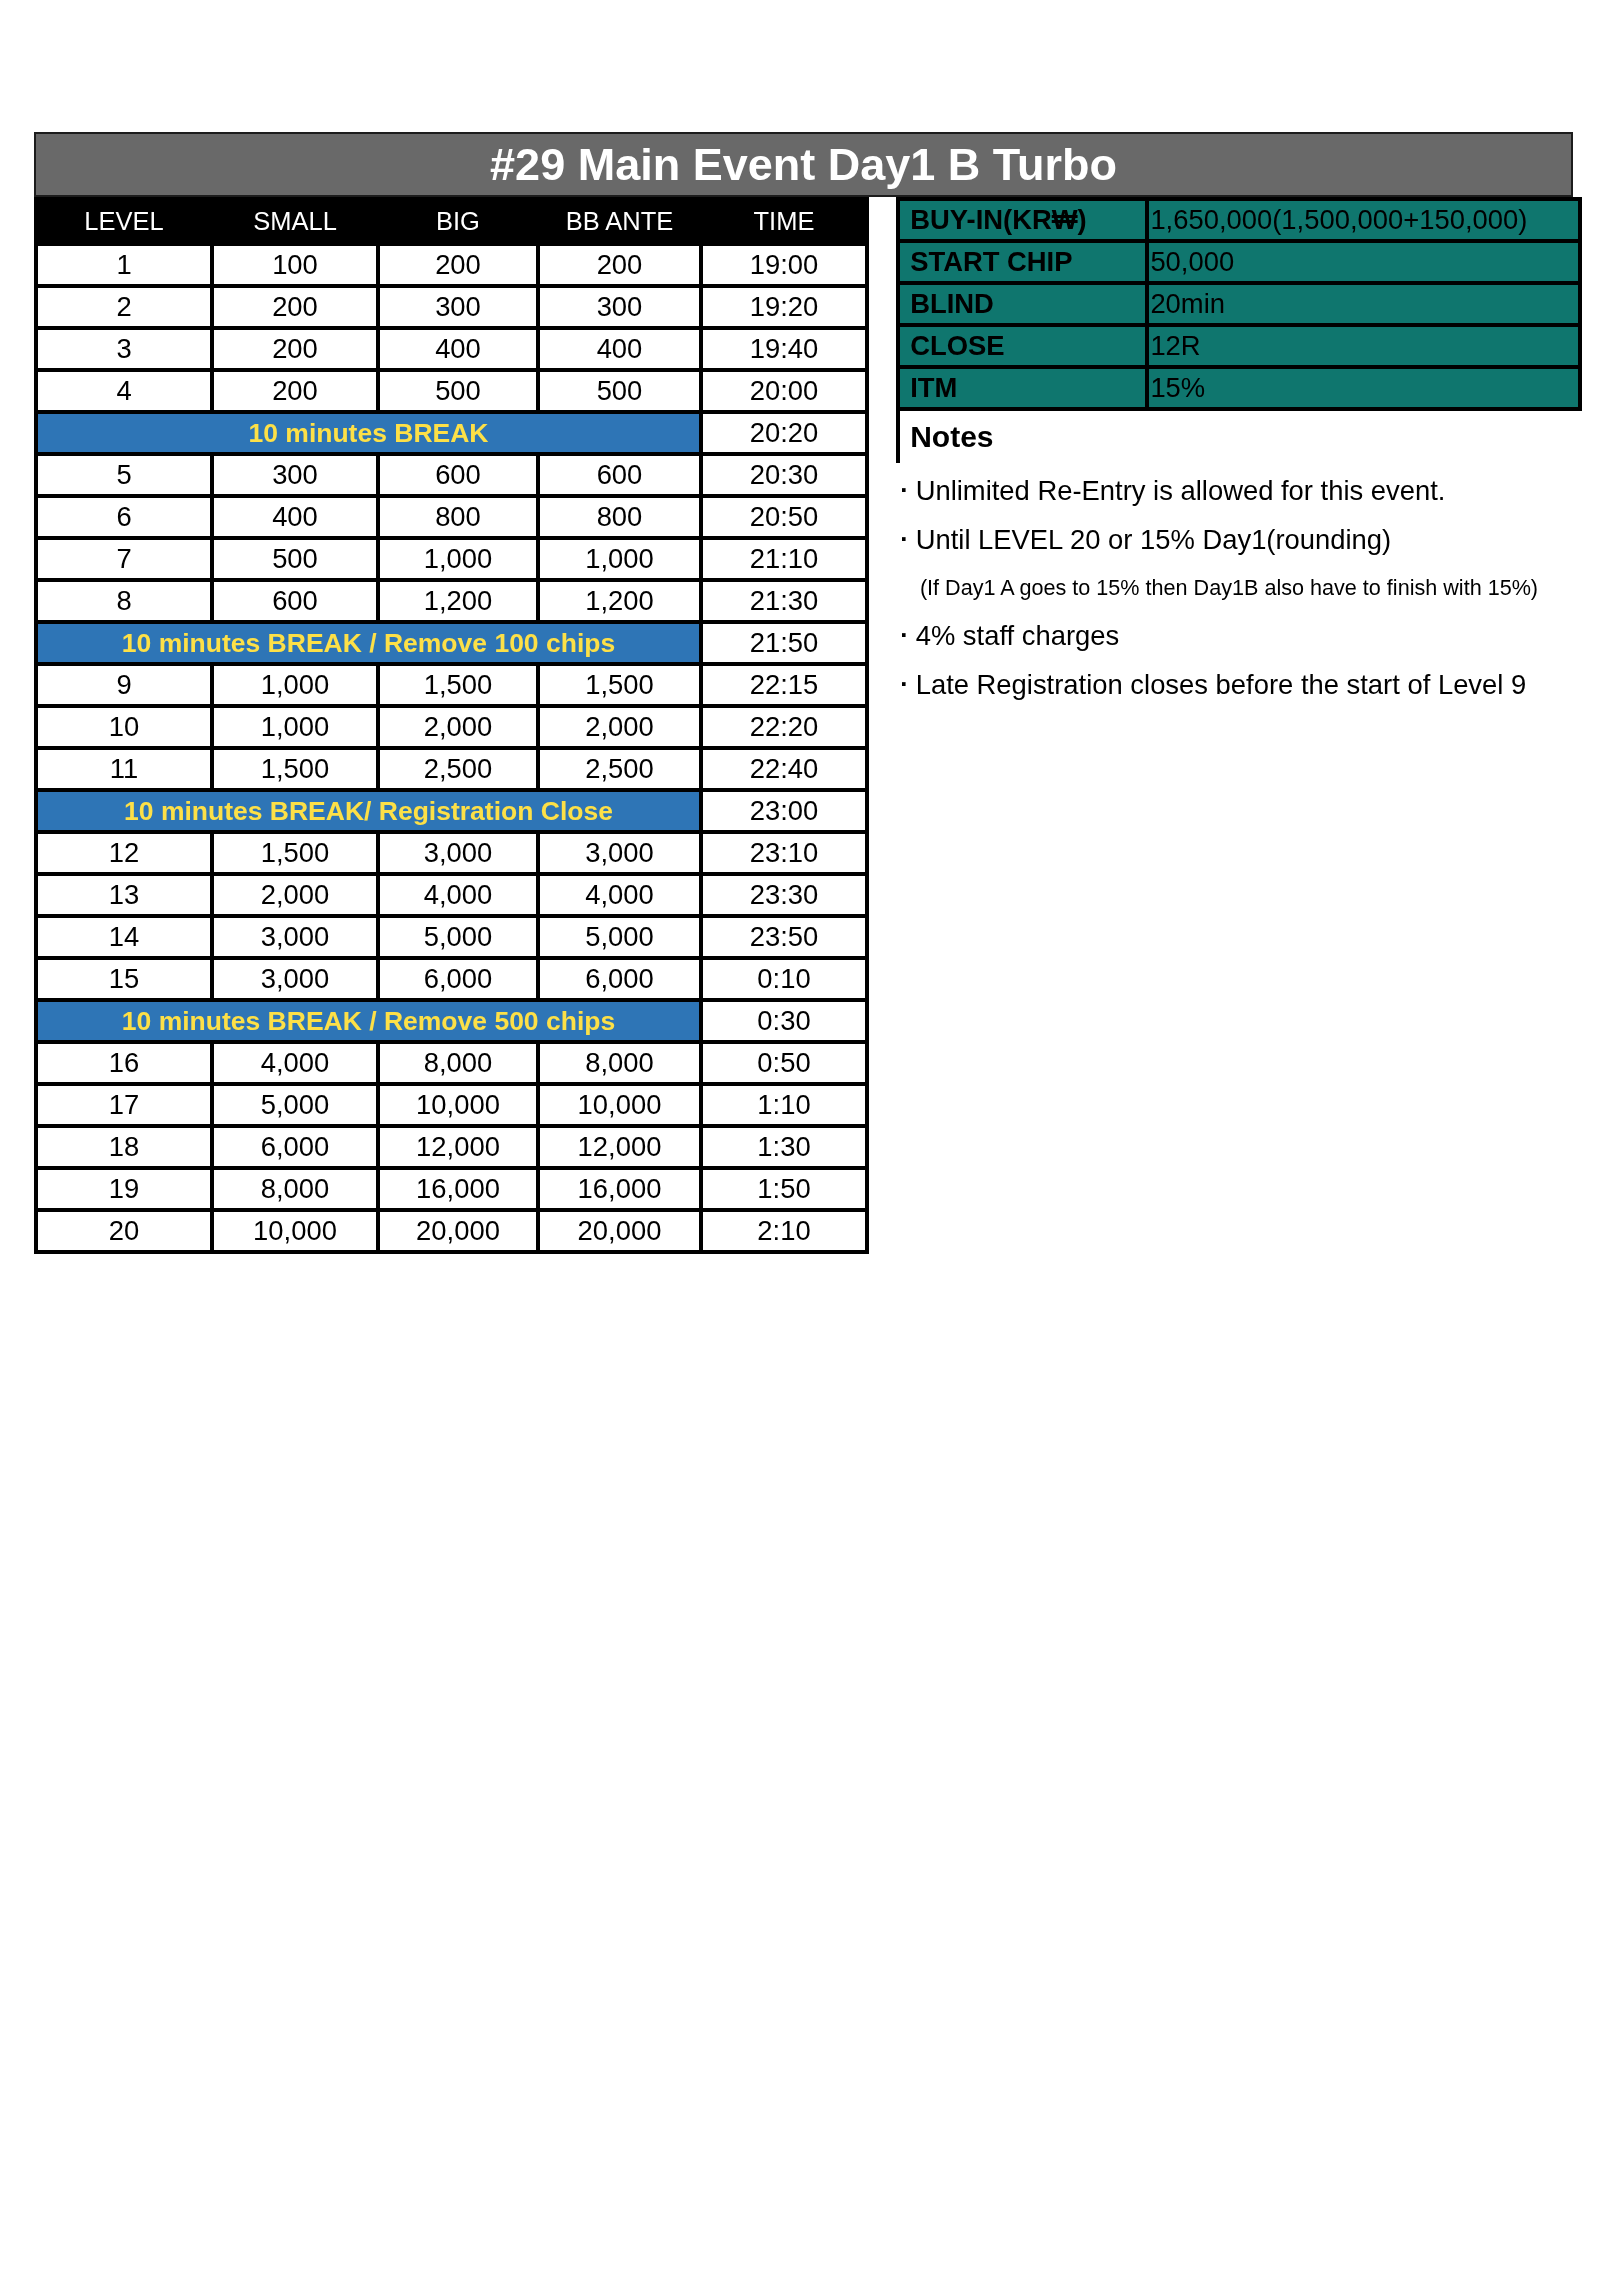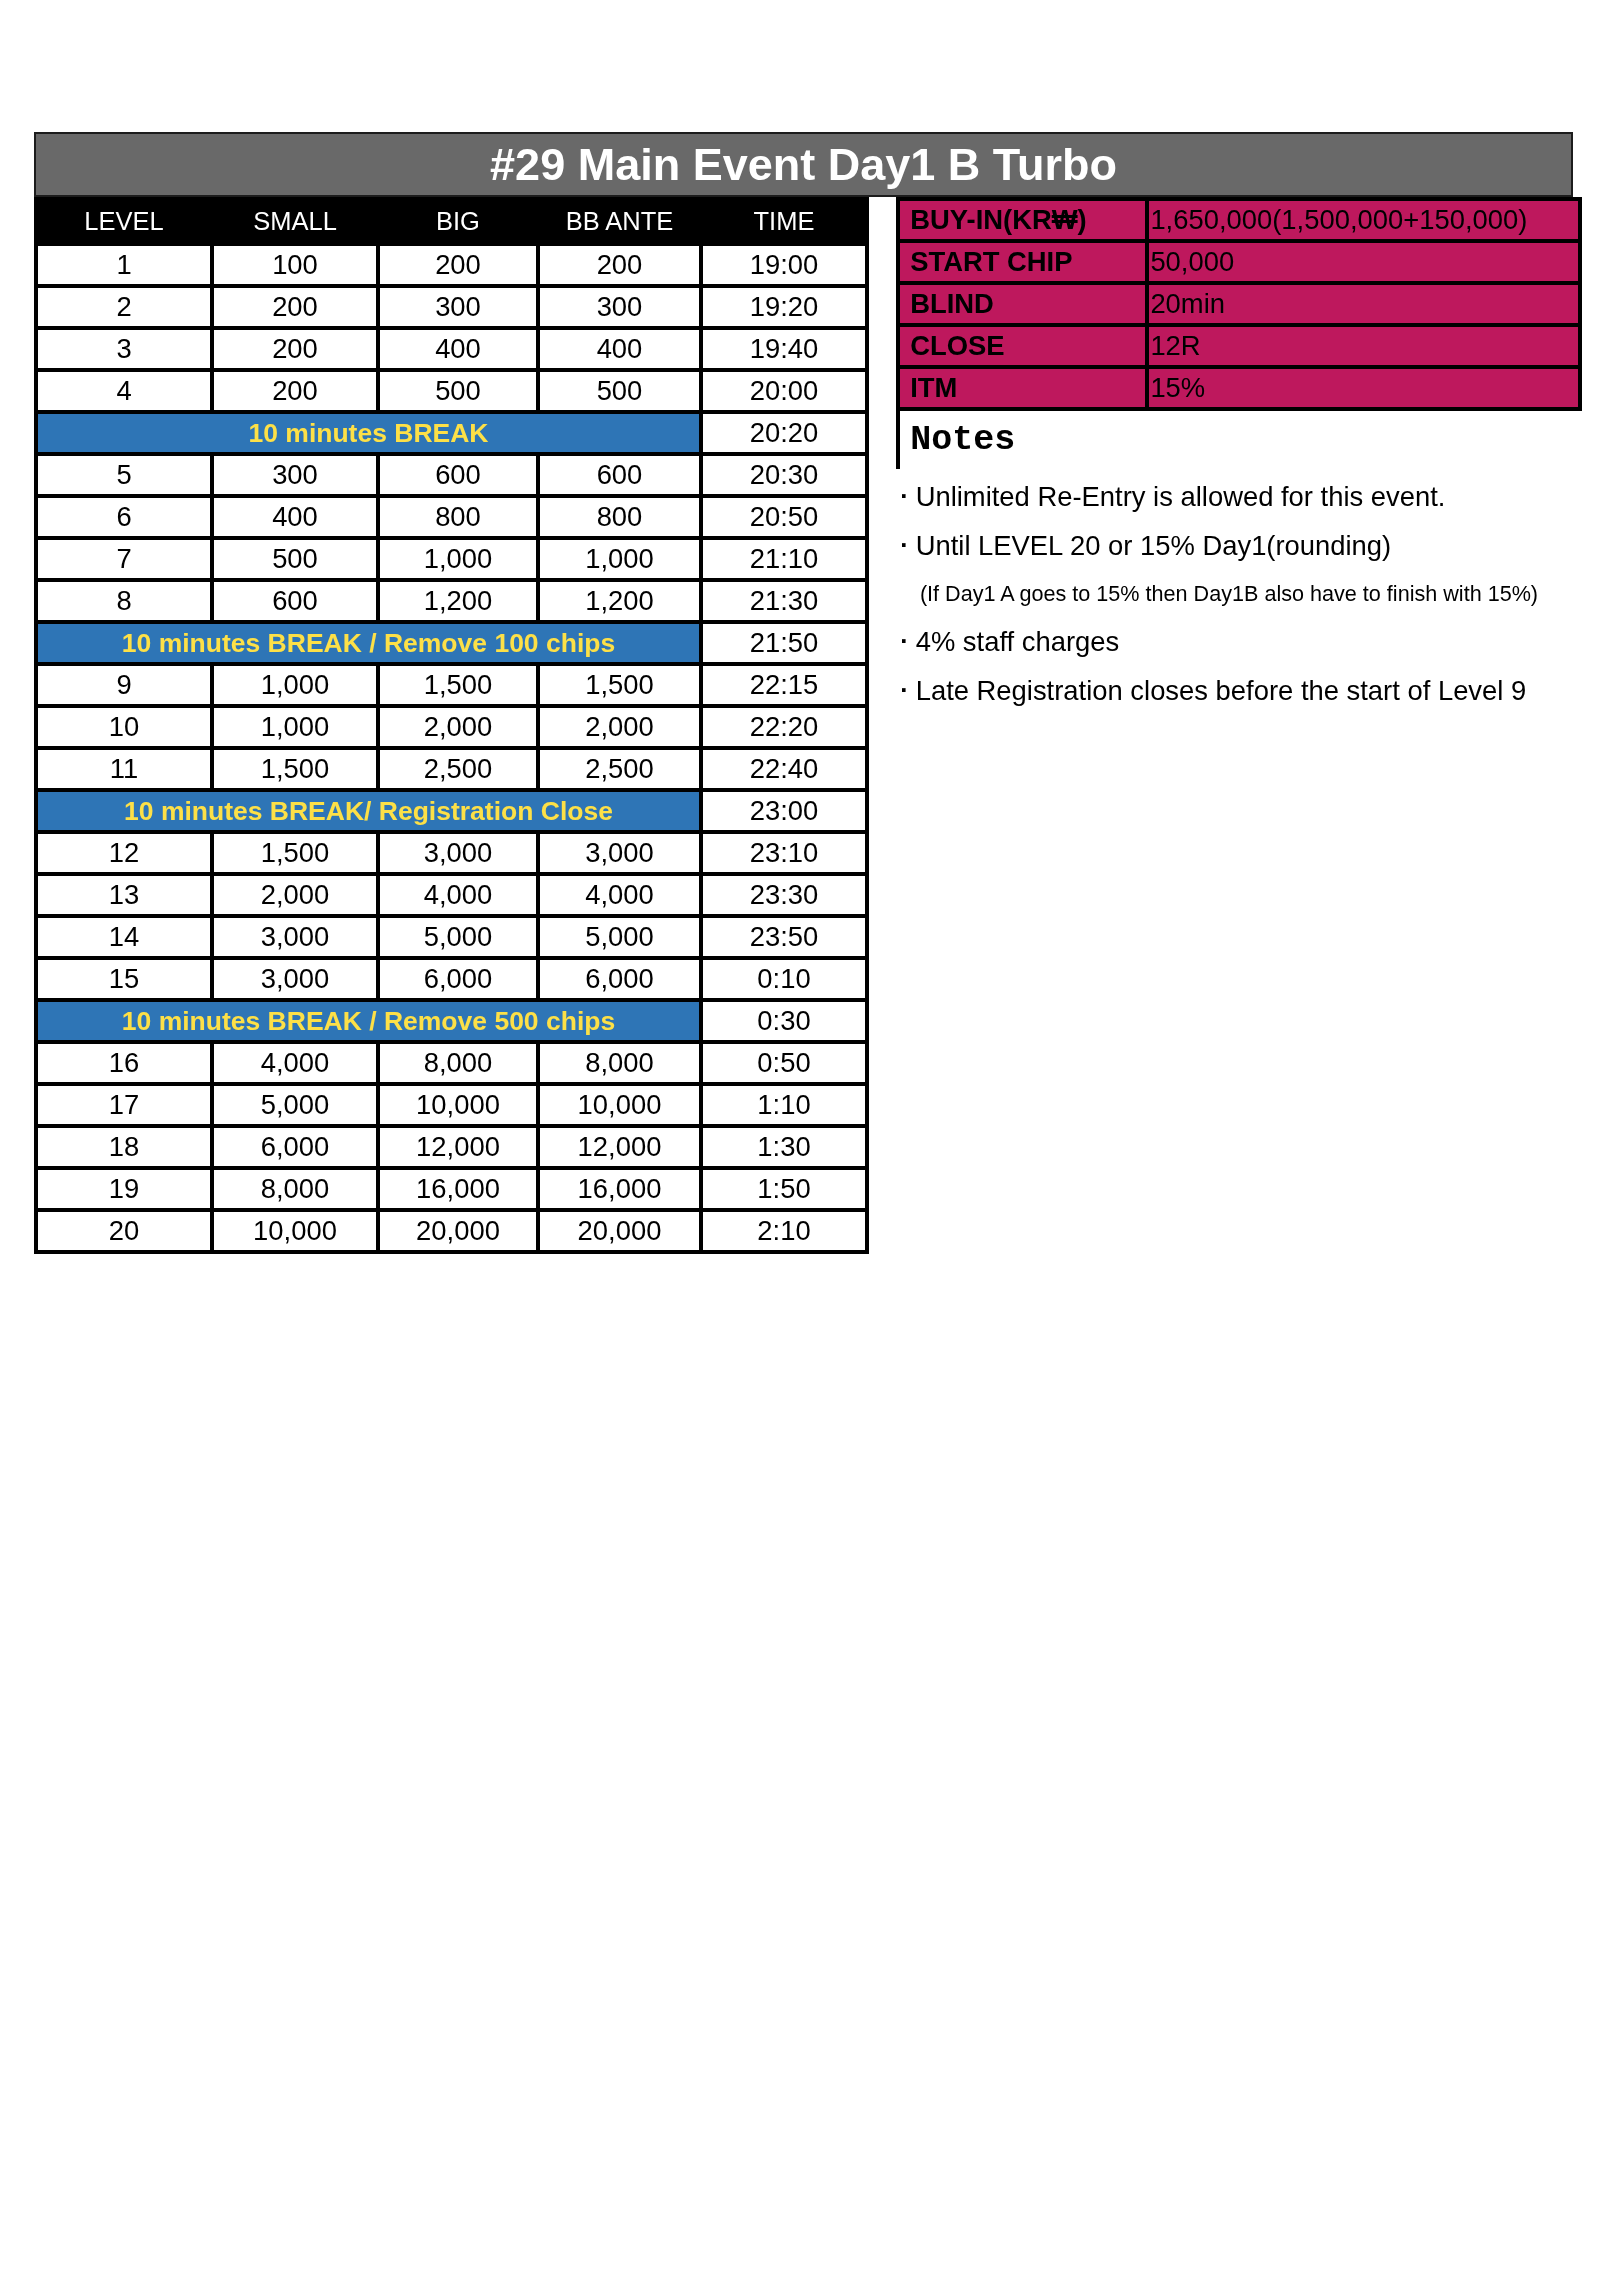--- a/index.html
+++ b/index.html
@@ -48,31 +48,30 @@
   .schedule td.break-cell {
     background: var(--blue); color: #fde047;
     font-weight: bold; font-size: 26.5px;
   }
 
   
   .right-panel { margin-left: 27.4px; width: 682px; }
   .info { width: 682px; }
   .info th, .info td {
     border: 4.9px solid var(--ink);
-    height: 42px; font-size: 27.4px; background: #be185d;
+    height: 42px; font-size: 27.4px; background: #0f766e;
     vertical-align: middle; white-space: nowrap; overflow: hidden;
   }
   .info th { text-align: left; padding-left: 9.8px; font-weight: bold; }
   .info td { padding-right: 9.8px; font-weight: normal; }
 
   .notes-heading {
     border-left: 4.9px solid var(--ink);
-    font-weight: bold; font-size: 35px;
+    font-weight: bold; font-size: 30px;
     padding: 8.8px 0 8.8px 9.8px;
-    font-family: Liberation Mono, monospace;
   }
   .notes-list { padding-top: 3.9px; }
   .note-item {
     display: flex; align-items: center;
     min-height: 49px; font-size: 27.4px; padding-left: 3.9px;
   }
   .note-item .bullet {
     font-weight: bold; font-size: 25.5px;
     margin-right: 6.9px; flex: 0 0 auto;
   }

